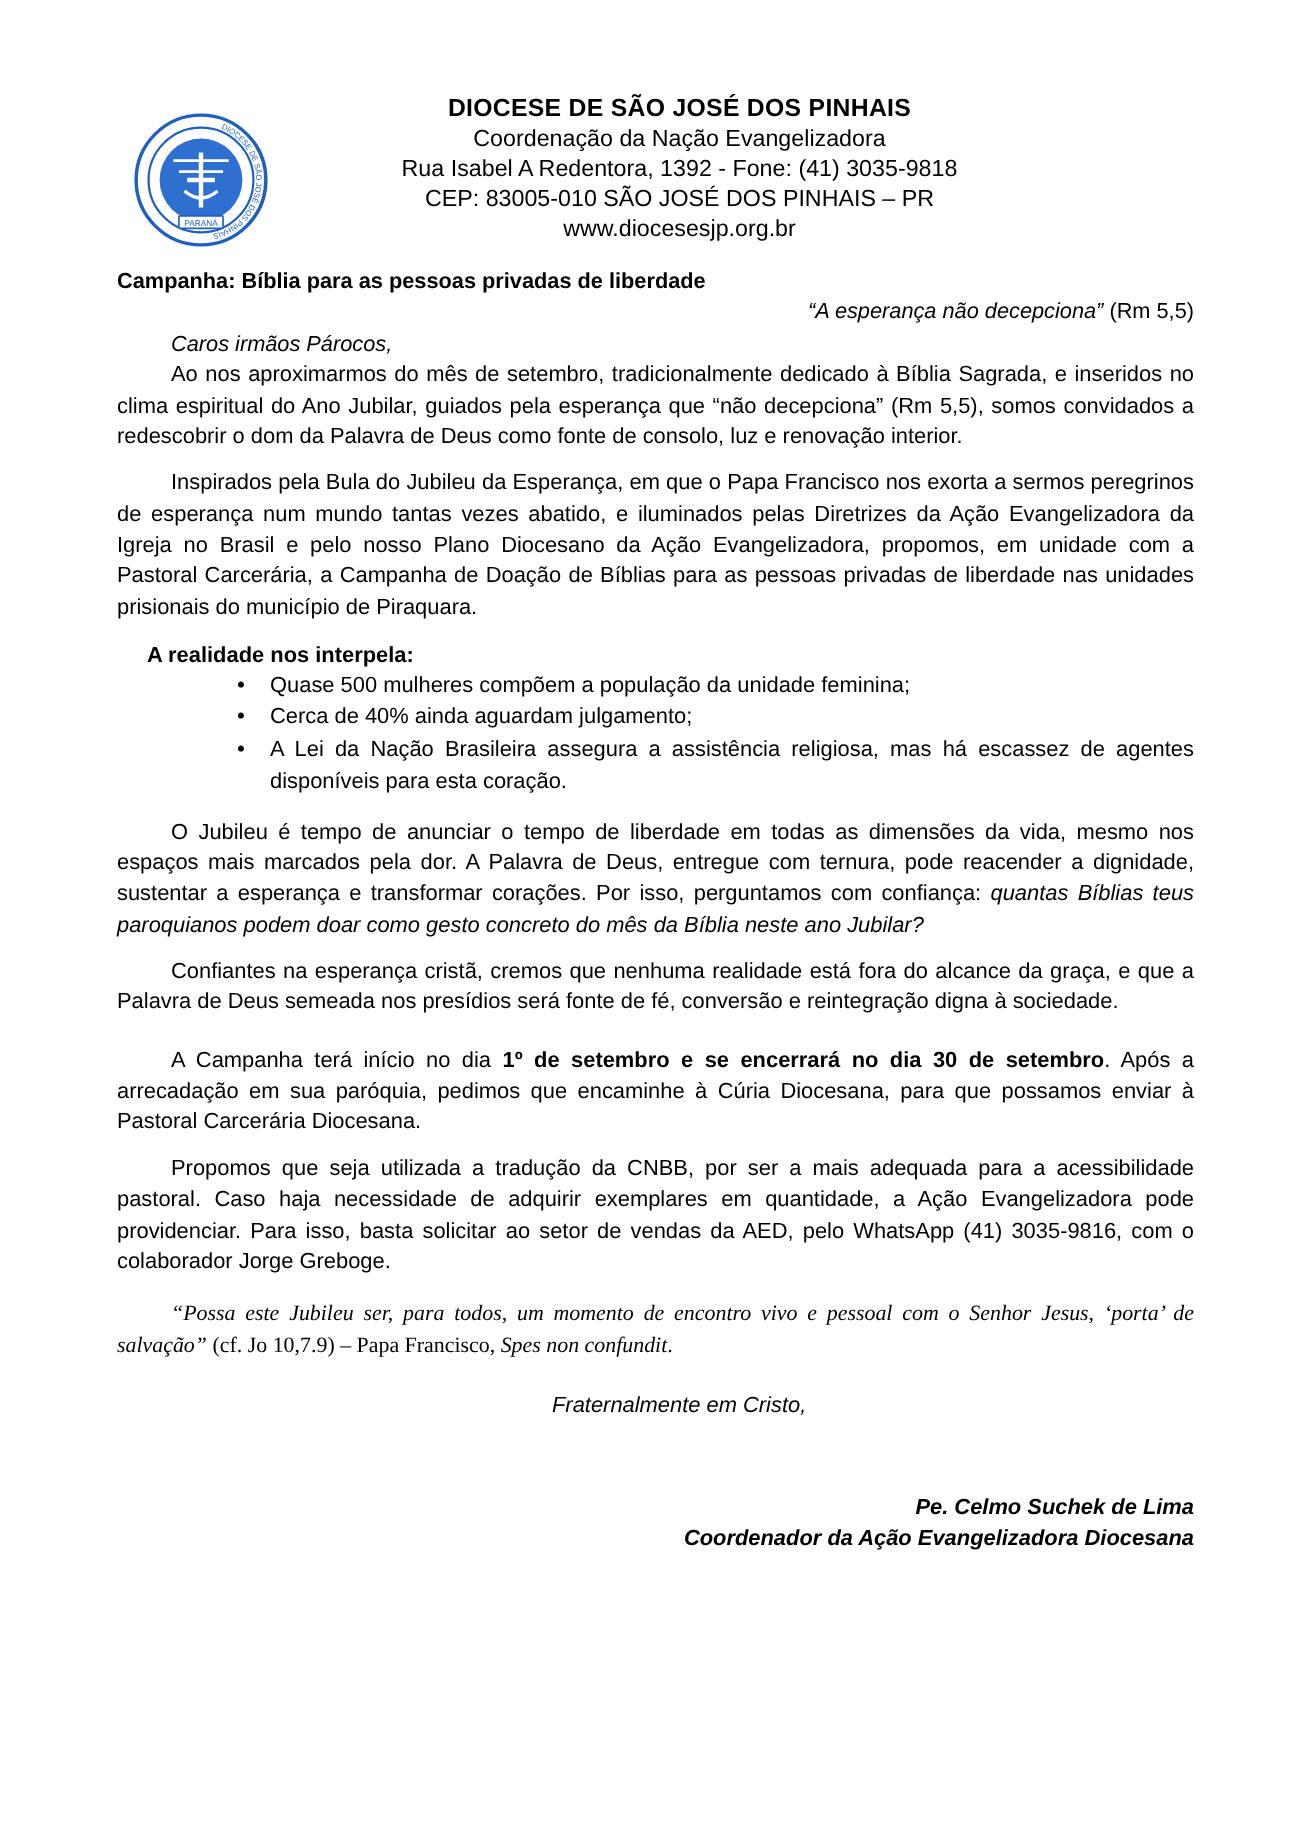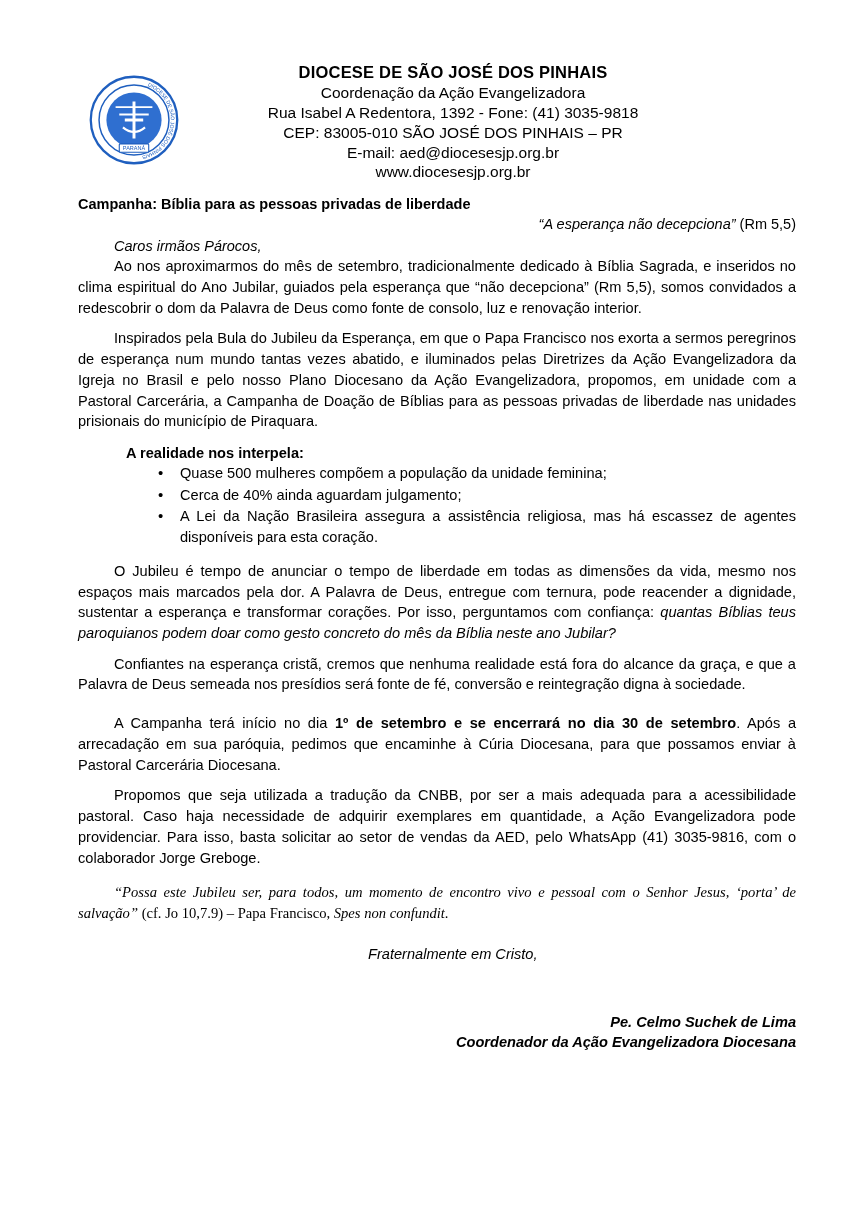--- a/index.html
+++ b/index.html
@@ -79,21 +79,21 @@
   p.para {
     font-size: 14.6px;
     text-align: justify;
     line-height: 1.42;
     margin: 0 0 2px 0;
     text-indent: 36px;
   }
   .sub-head {
     font-size: 14.6px;
     font-weight: bold;
-    margin: 13px 0 2px 48px;
+    margin: 13px 0 2px 20px;
   }
   ul.bullets {
     margin: 0 0 0 0;
     padding-left: 80px;
     list-style: none;
   }
   ul.bullets li {
     font-size: 14.6px;
     text-align: justify;
     line-height: 1.42;
@@ -160,24 +160,23 @@
         <path id="arcTop" d="M50 10 a40 40 0 0 1 0 80 a40 40 0 0 1 0 -80" fill="none"></path>
         <text font-family="Liberation Sans, sans-serif" font-size="5.6" fill="#1f5fbf">
           <textPath href="#arcTop" startOffset="6%">DIOCESE DE SÃO JOSÉ DOS PINHAIS</textPath>
         </text>
         <rect x="34" y="76" width="32" height="9" rx="1" fill="#ffffff" stroke="#1f5fbf" stroke-width="1.2"></rect>
         <text x="50" y="83" text-anchor="middle" font-family="Liberation Sans, sans-serif" font-size="6" fill="#1f5fbf">PARANÁ</text>
       </svg>
     </div>
     <div class="header-text">
       <div class="org-title">DIOCESE DE SÃO JOSÉ DOS PINHAIS</div>
-      <div class="org-line">Coordenação da Ação Evangelizadora</div>
+      <div class="org-line">Coordenação da Nação Evangelizadora</div>
       <div class="org-line">Rua Isabel A Redentora, 1392 - Fone: (41) 3035-9818</div>
       <div class="org-line">CEP: 83005-010 SÃO JOSÉ DOS PINHAIS – PR</div>
-      <div class="org-line">E-mail: aed@diocesesjp.org.br</div>
       <div class="org-line">www.diocesesjp.org.br</div>
     </div>
   </div>
 
   <div class="campaign-title">Campanha: Bíblia para as pessoas privadas de liberdade</div>
 
   <div class="epigraph">
     <span>“A esperança não decepciona”</span><span class="ref"> (Rm 5,5)</span>
   </div>
 

